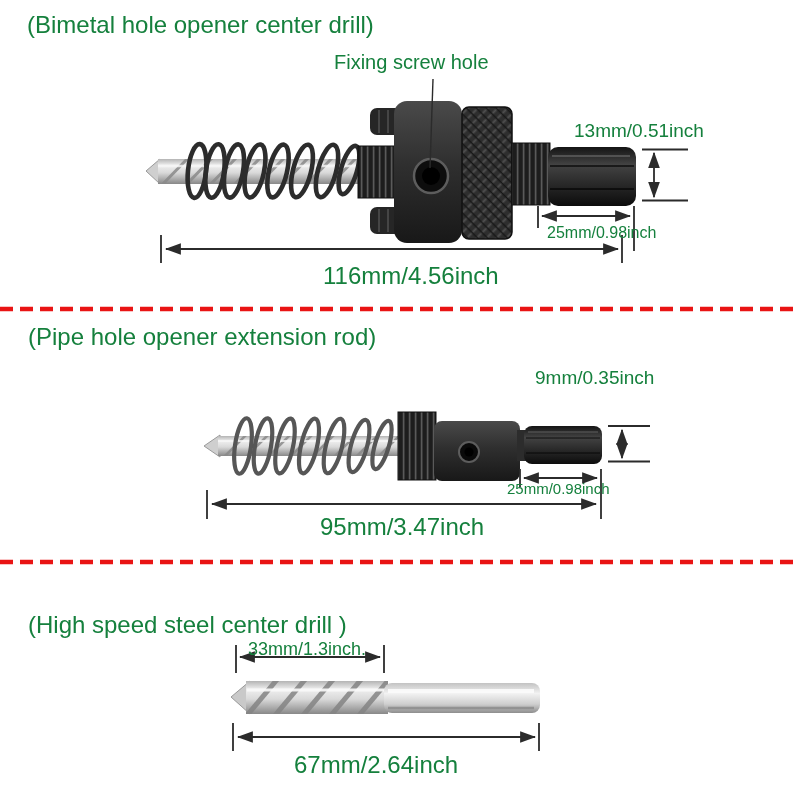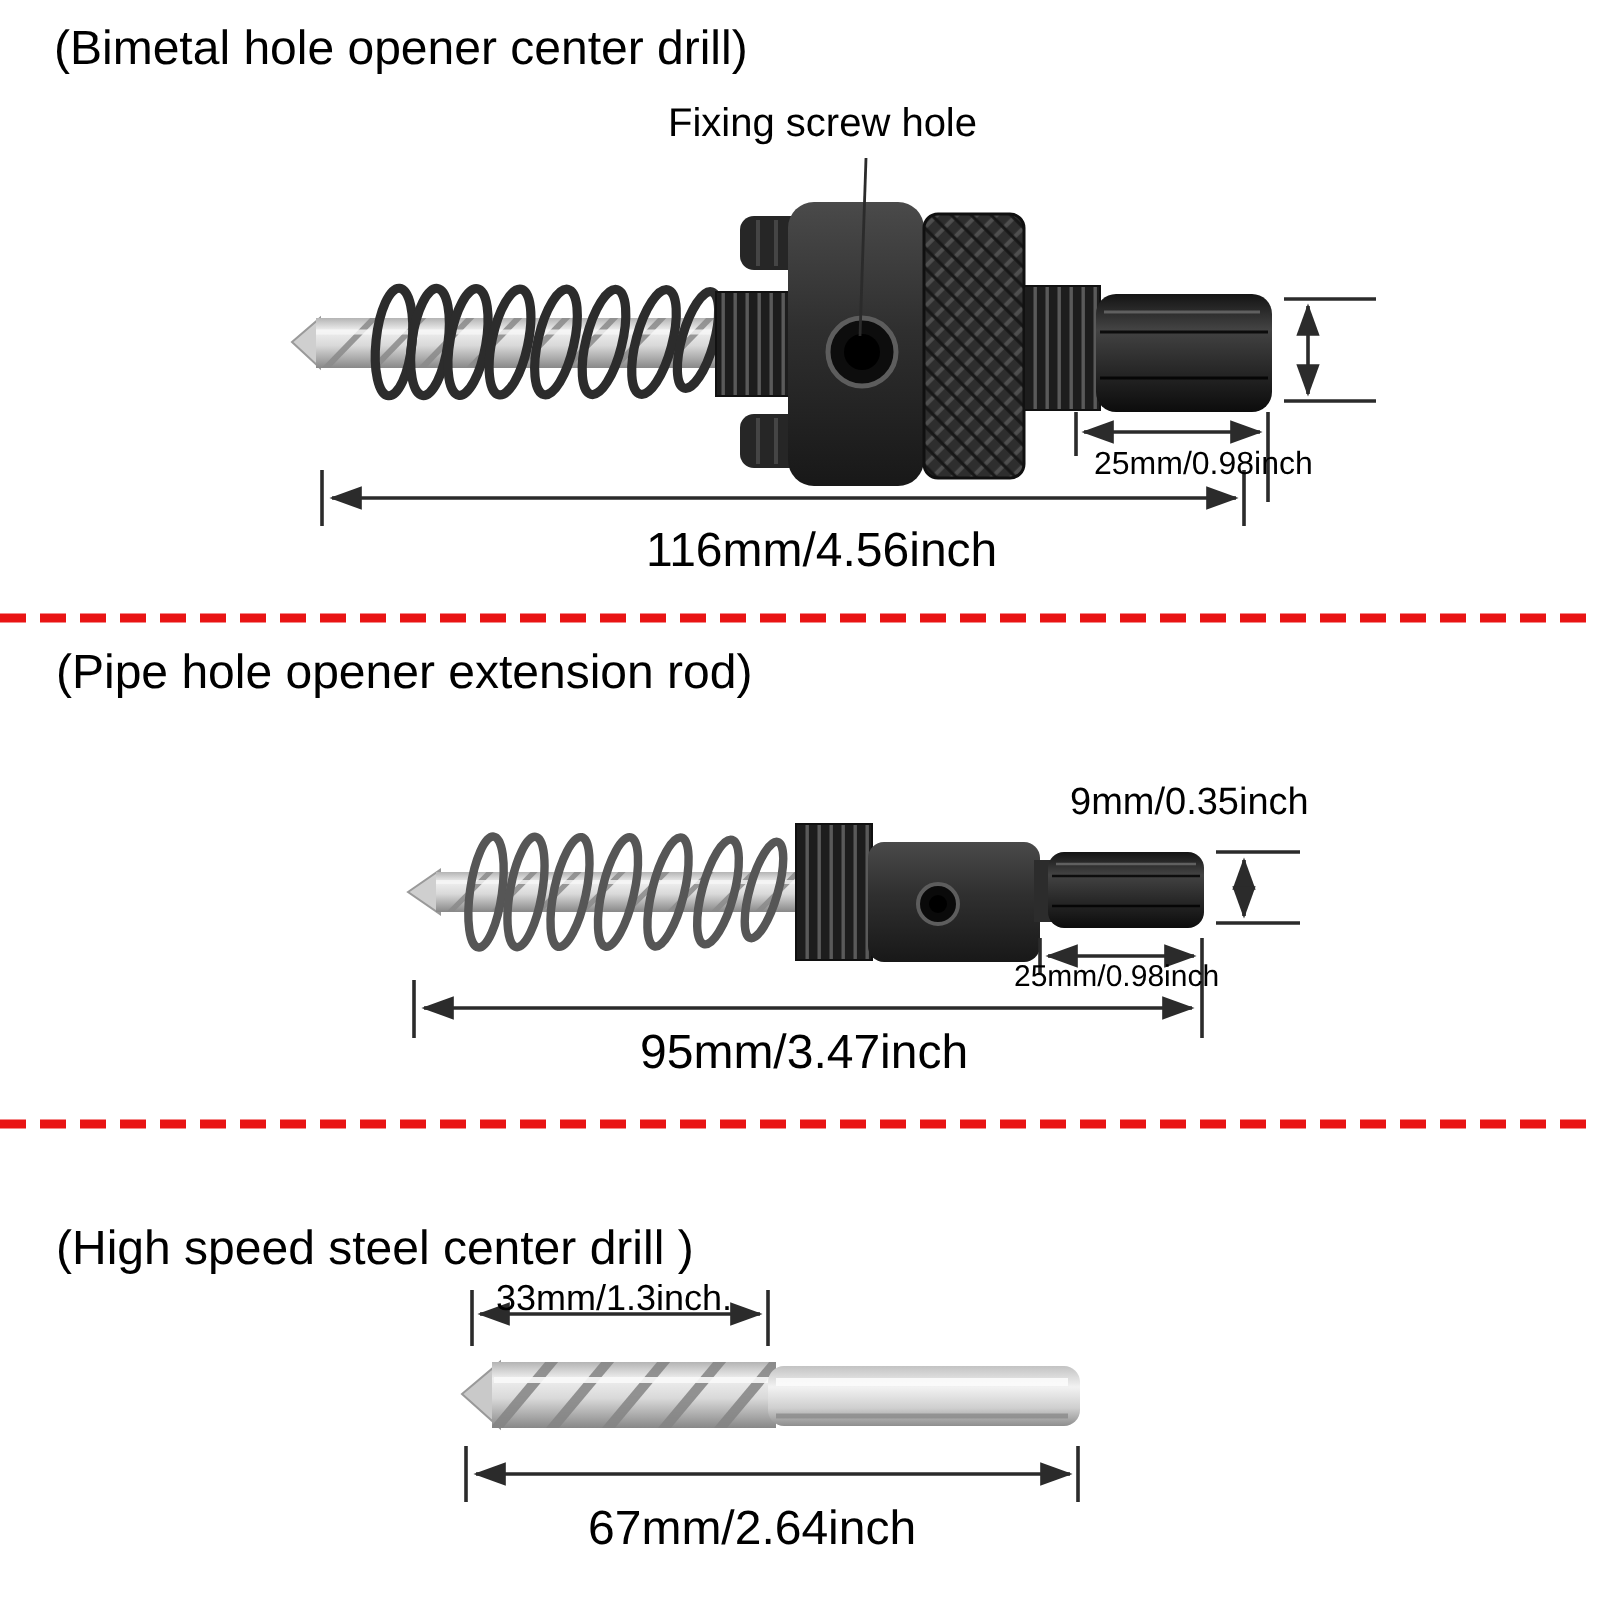--- a/index.html
+++ b/index.html
@@ -4,21 +4,21 @@
 <style>
   html,body{margin:0;padding:0;background:#fff;}
   #stage{
     position:relative;
     width:800px;height:800px;
     background:#ffffff;
     font-family:"Liberation Sans", sans-serif;
     color:#2b2b2b;
     overflow:hidden;
   }
-  .txt{position:absolute;white-space:nowrap;line-height:1.05;color:#000000;}
+  .txt{position:absolute;white-space:nowrap;line-height:1.05;color:#15803d;}
   .title{font-size:24px;}
   .callout{font-size:20px;}
   .dim-lg{font-size:24px;}
   .dim-md{font-size:19px;}
   .dim-sm{font-size:16px;}
   .dim-xs{font-size:15px;}
   .dim-33{font-size:18px;}
   svg{position:absolute;left:0;top:0;}
 </style>
 </head>
@@ -211,25 +211,26 @@
       <line x1="236" y1="645" x2="236" y2="673"></line>
       <line x1="384" y1="645" x2="384" y2="673"></line>
       <line x1="238" y1="737" x2="535" y2="737" marker-start="url(#ah)" marker-end="url(#ah)"></line>
       <line x1="233" y1="723" x2="233" y2="751"></line>
       <line x1="539" y1="723" x2="539" y2="751"></line>
     </g>
   </svg>
 
   <div class="txt title" style="left:27px;top:12px;">(Bimetal hole opener center drill)</div>
   <div class="txt callout" style="left:334px;top:52px;">Fixing screw hole</div>
+  <div class="txt dim-md" style="left:574px;top:121px;">13mm/0.51inch</div>
   <div class="txt dim-sm" style="left:547px;top:225px;">25mm/0.98inch</div>
   <div class="txt dim-lg" style="left:323px;top:263px;">116mm/4.56inch</div>
 
   <div class="txt title" style="left:28px;top:324px;">(Pipe hole opener extension rod)</div>
-  <div class="txt dim-md" style="left:535px;top:392px;text-align:right;">9mm/0.35inch</div>
+  <div class="txt dim-md" style="left:535px;top:368px;text-align:right;">9mm/0.35inch</div>
   <div class="txt dim-xs" style="left:507px;top:481px;">25mm/0.98inch</div>
   <div class="txt dim-lg" style="left:320px;top:514px;">95mm/3.47inch</div>
 
   <div class="txt title" style="left:28px;top:612px;text-align:center;">(High speed steel center drill )</div>
   <div class="txt dim-33" style="left:248px;top:630px;margin-top:10px;">33mm/1.3inch.</div>
   <div class="txt dim-lg" style="left:294px;top:752px;">67mm/2.64inch</div>
 
 </div>
 
 </body></html>

